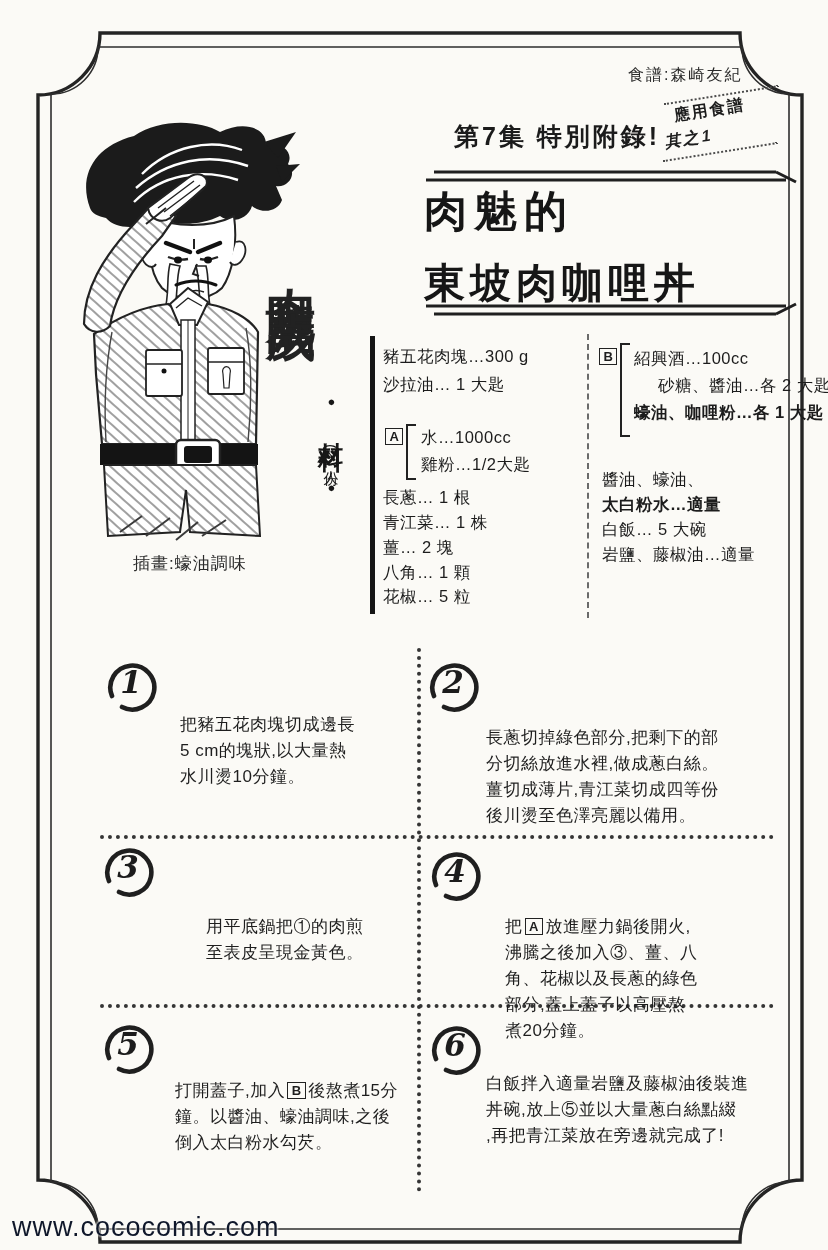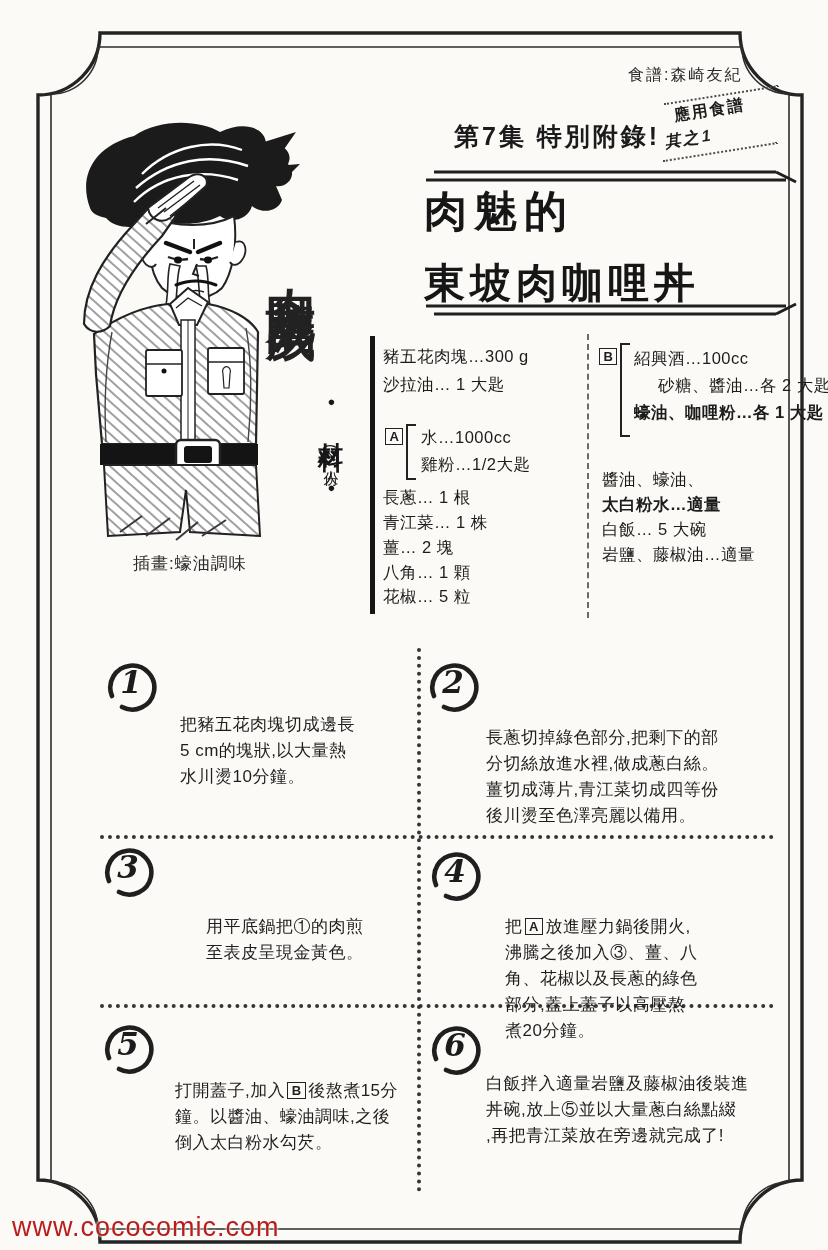--- a/index.html
+++ b/index.html
@@ -39,21 +39,21 @@
   .bar{background:#151515;}
   .vdash{border-left:2px dashed #6a6a6a;width:0;}
   
   .vdot{border-left:4px dotted #353535;width:0;}
   .hdot{border-top:4px dotted #353535;height:0;}
   .step-circle{width:56px;height:58px;}
   .step-num{position:absolute;left:10px;top:8px;width:34px;text-align:center;
             font-family:"DejaVu Serif",serif;font-style:italic;font-weight:bold;font-size:31px;color:#1c1c1c;}
   .step-text{font-size:17px;line-height:26px;letter-spacing:.5px;white-space:pre-line;color:#1e1e1e;}
   
-  .watermark{font-size:27px;color:#b91c1c;letter-spacing:1px;
+  .watermark{font-size:27px;color:#0f172a;letter-spacing:1px;
              text-shadow:0 0 3px #fbfaf6,0 0 3px #fbfaf6;text-align:center;}
 </style>
 </head>
 <body>
 
 <svg class="abs" style="left:0;top:0;" width="828" height="1250" viewBox="0 0 828 1250">
   <path d="M100,33 H740 A62,62 0 0 0 802,95 V1180 A62,62 0 0 0 740,1242 H100 A62,62 0 0 0 38,1180 V95 A62,62 0 0 0 100,33 Z" fill="none" stroke="#242424" stroke-width="3.4"></path>
   <path d="M98,47 H742 A47,47 0 0 0 789,94 V1182 A47,47 0 0 0 742,1229 H98 A47,47 0 0 0 51,1182 V94 A47,47 0 0 0 98,47 Z" fill="none" stroke="#2e2e2e" stroke-width="1.6"></path>
 </svg>
 

